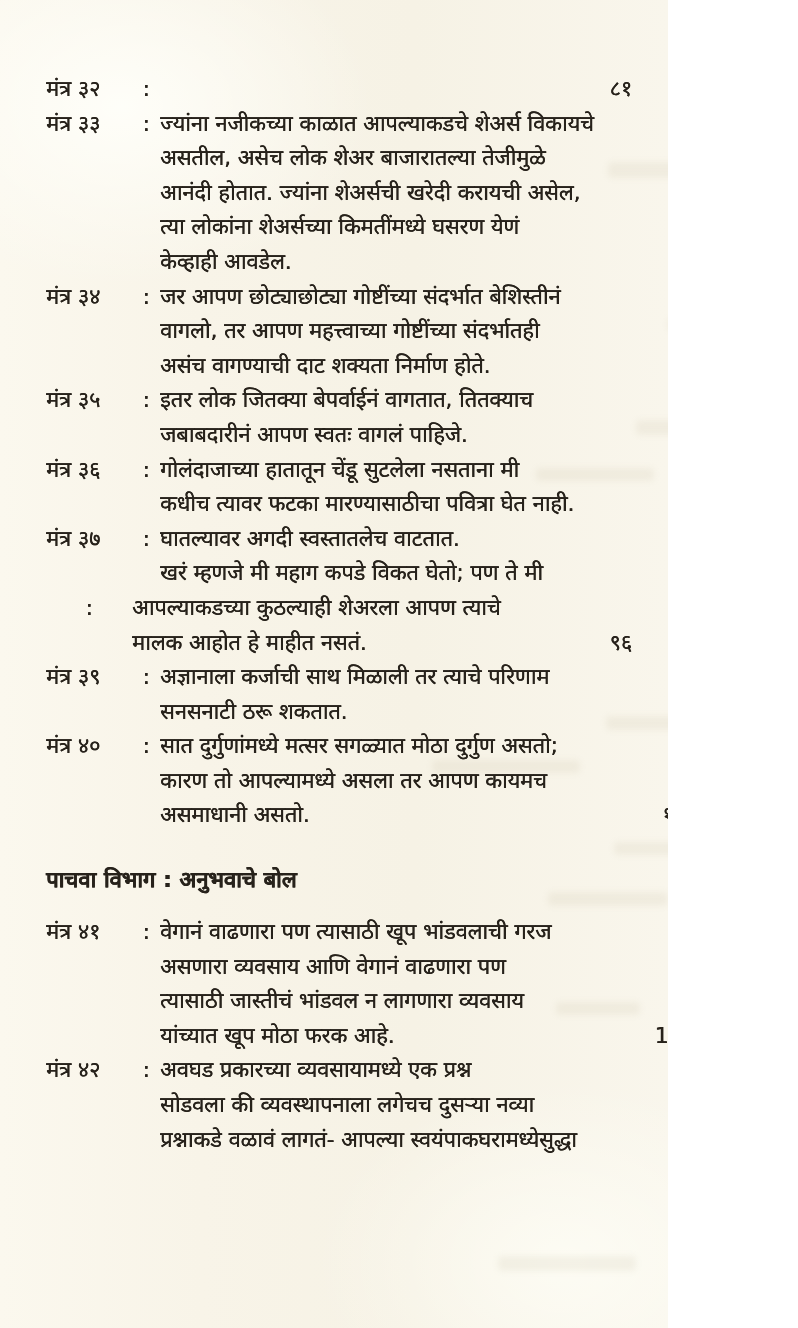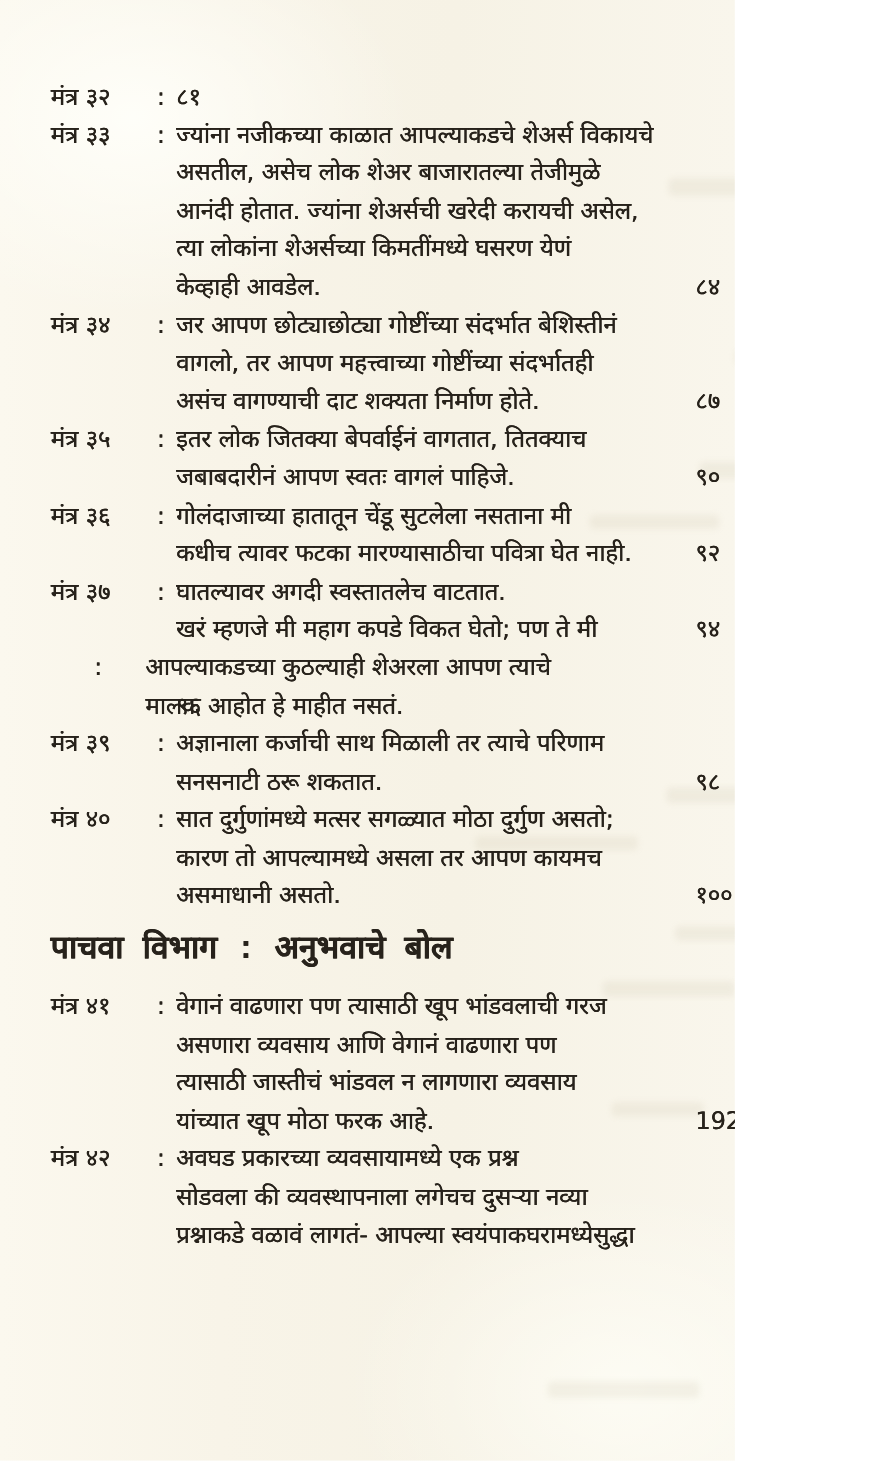--- a/index.html
+++ b/index.html
@@ -22,27 +22,26 @@
     grid-template-columns:86px 28px 1fr 64px;
     font-size:22px;
     line-height:34.6px;
     letter-spacing:-0.2px;
     text-shadow:0.3px 0 0 currentColor;
   }
   .entry .label{white-space:nowrap;}
   .entry .colon{text-align:center;}
   .entry .lines{min-width:0;}
   .entry .lines .line{white-space:nowrap;}
-  .entry .pagenum{align-self:end;text-align:left;white-space:nowrap;}
+  .entry .pagenum{align-self:end;text-align:right;white-space:nowrap;}
   .heading{
-    font-size:29px;font-weight:bold;line-height:46px;
-    margin:8px 0 12px 0;
+    font-size:22px;font-weight:bold;line-height:46px;
+    margin:24px 0 12px 0;
     letter-spacing:0;
     text-shadow:0.4px 0 0 currentColor;
-    font-family:Liberation Mono, monospace;
   }
   
   .ghost{
     position:absolute;background:#b7ab8c;opacity:.13;
     filter:blur(3px);border-radius:4px;pointer-events:none;
   }
   .g1{left:608px;top:162px;width:74px;height:16px;}
   .g2{left:668px;top:318px;width:46px;height:13px;}
   .g3{left:636px;top:420px;width:92px;height:15px;}
   .g4{left:536px;top:468px;width:118px;height:13px;}

